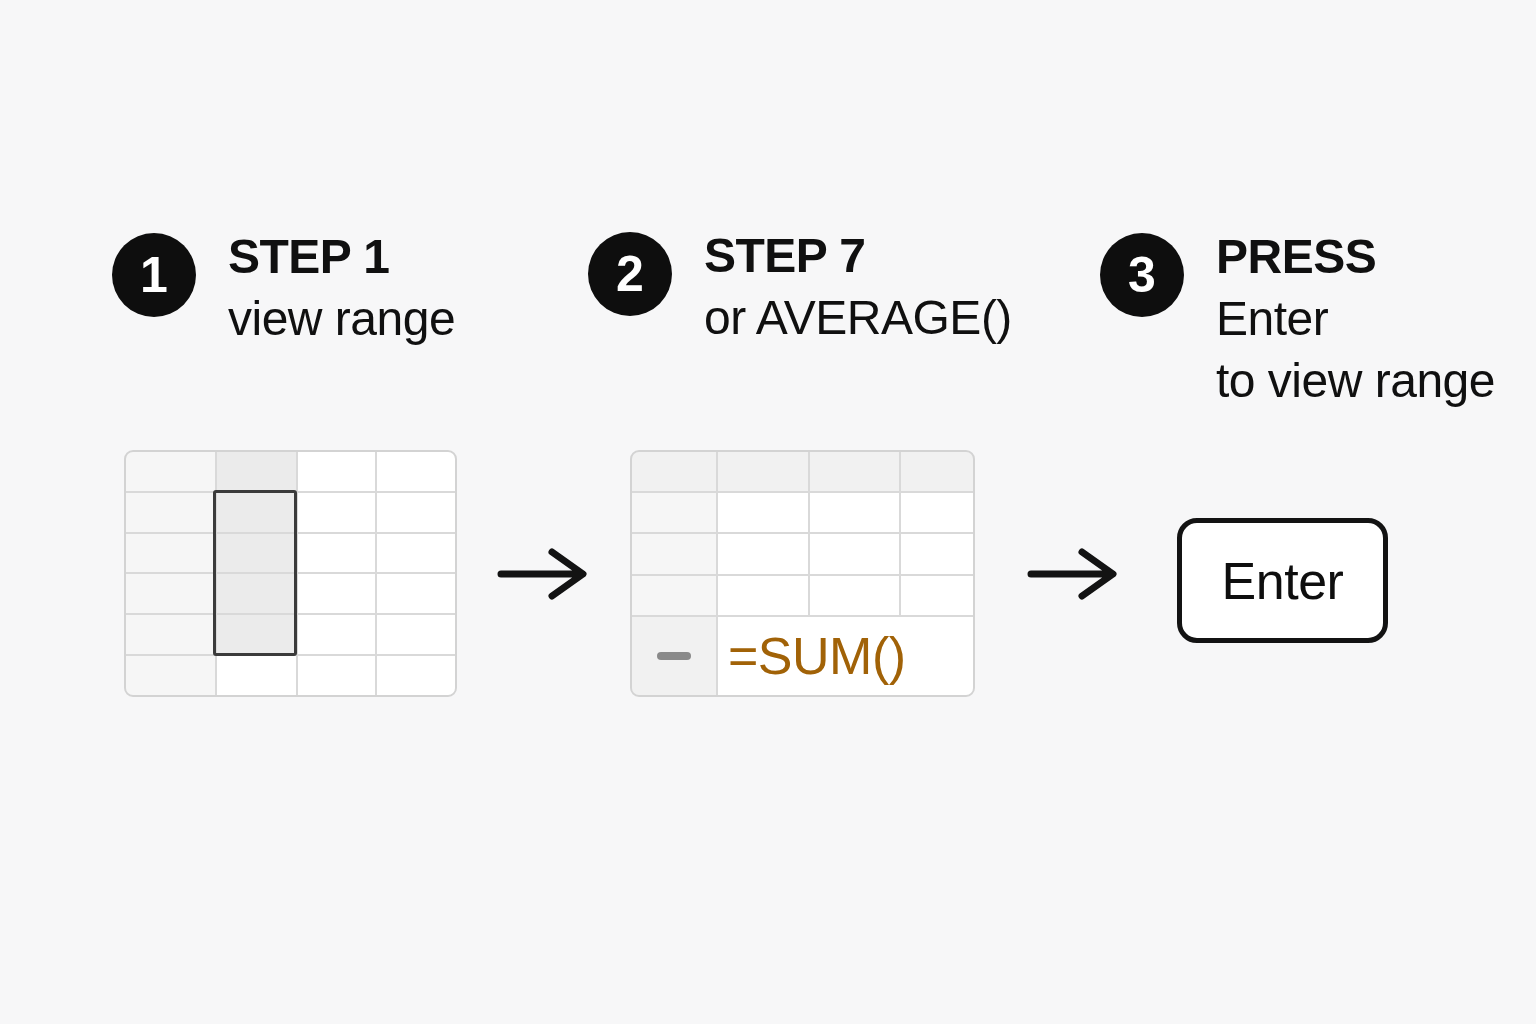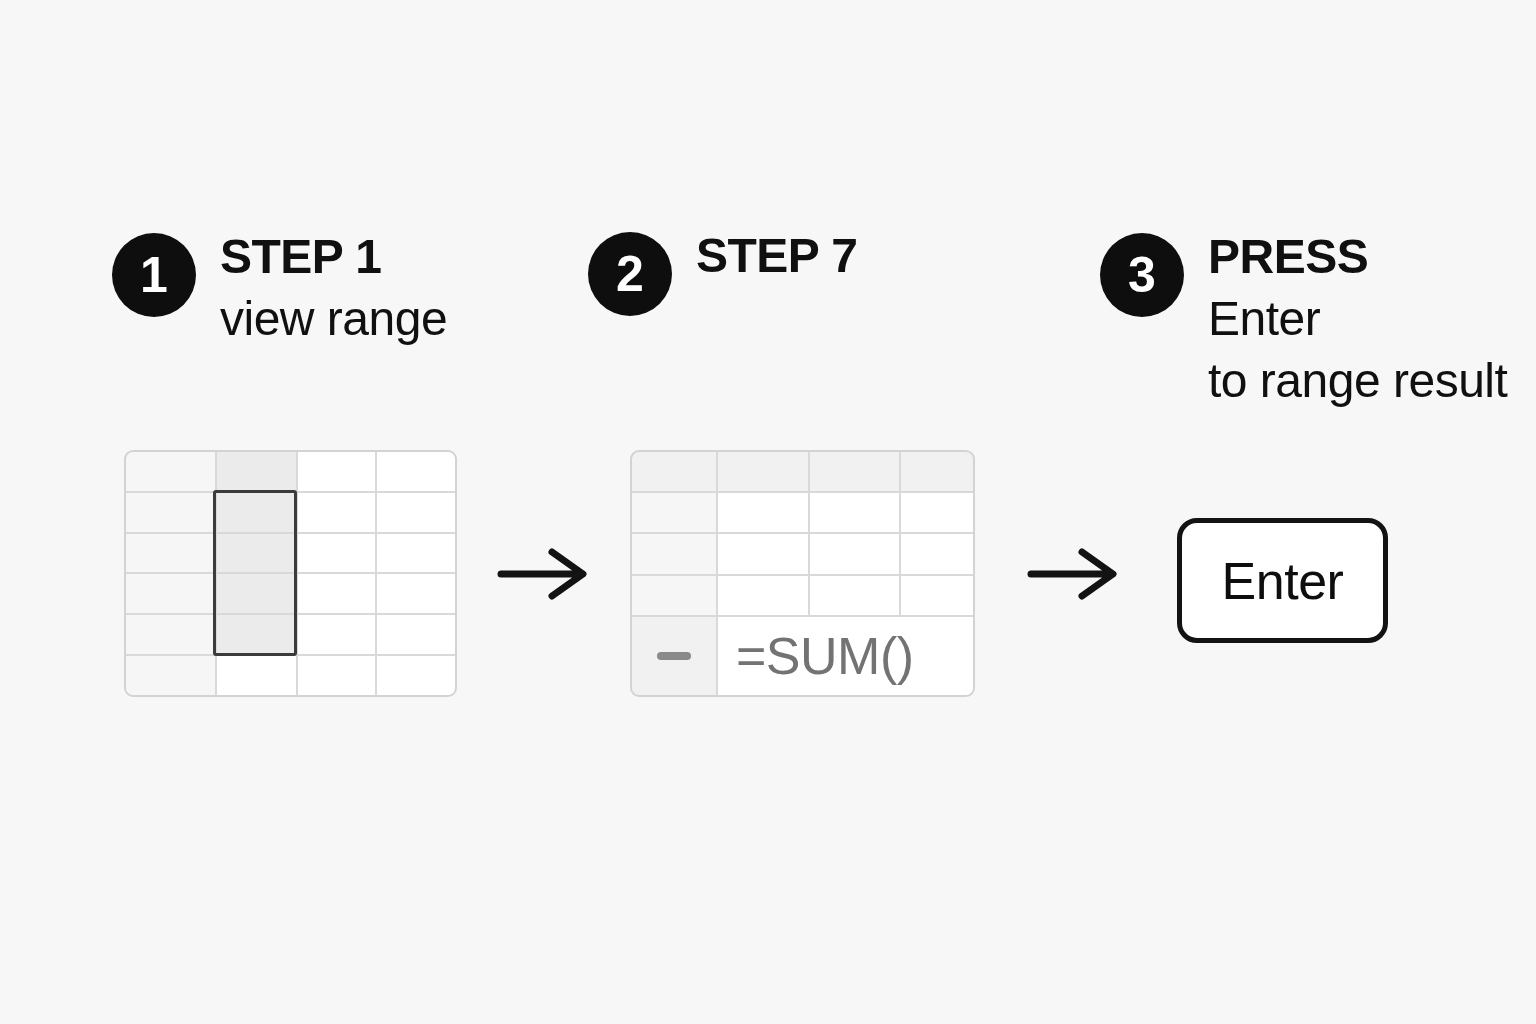--- a/index.html
+++ b/index.html
@@ -29,21 +29,21 @@
     background: #0e0e0e;
     color: #ffffff;
     font-size: 50px;
     font-weight: 700;
     display: flex;
     align-items: center;
     justify-content: center;
     flex: 0 0 auto;
   }
   .step-text {
-    margin-left: 24px;
+    margin-left: 32px;
     margin-top: -7px;
     line-height: 62px;
     font-size: 48px;
     letter-spacing: -0.5px;
     white-space: nowrap;
   }
   .step-title { font-weight: 700; }
 
   #step1 { left: 112px; top: 233px; }
   #step2 { left: 588px; top: 232px; }
@@ -88,24 +88,24 @@
     width: 34px;
     height: 8px;
     border-radius: 4px;
     background: #8a8a8a;
   }
   .cell-formula {
     background: #ffffff;
     grid-column: span 3;
     display: flex;
     align-items: center;
-    padding-left: 18px;
+    padding-left: 10px;
     font-size: 52px;
     letter-spacing: -0.5px;
-    color: #737373;
+    color: #a16207;
   }
   .selection-outline {
     position: absolute;
     left: 89px;
     top: 40px;
     width: 84px;
     height: 166px;
     box-sizing: border-box;
     border: 3px solid #3b3b3b;
     border-radius: 3px;
@@ -150,31 +150,32 @@
       <div>view range</div>
     </div>
   </div>
 
   <div class="step-header" id="step2">
     <div class="badge">
       <span>2</span>
     </div>
     <div class="step-text">
       <div class="step-title">STEP 7</div>
+      <div>or AVERAGE()</div>
     </div>
   </div>
 
   <div class="step-header" id="step3">
     <div class="badge">
       <span>3</span>
     </div>
     <div class="step-text">
       <div class="step-title">PRESS</div>
       <div>Enter</div>
-      <div>to range result</div>
+      <div>to view range</div>
     </div>
   </div>
 
   <div class="grid-wrap" id="grid1-wrap">
     <div class="grid" id="grid1">
         <div class="cell cell-headcol"></div>
         <div class="cell cell-highlight"></div>
         <div class="cell cell-white"></div>
         <div class="cell cell-white"></div>
         <div class="cell cell-headcol"></div>

